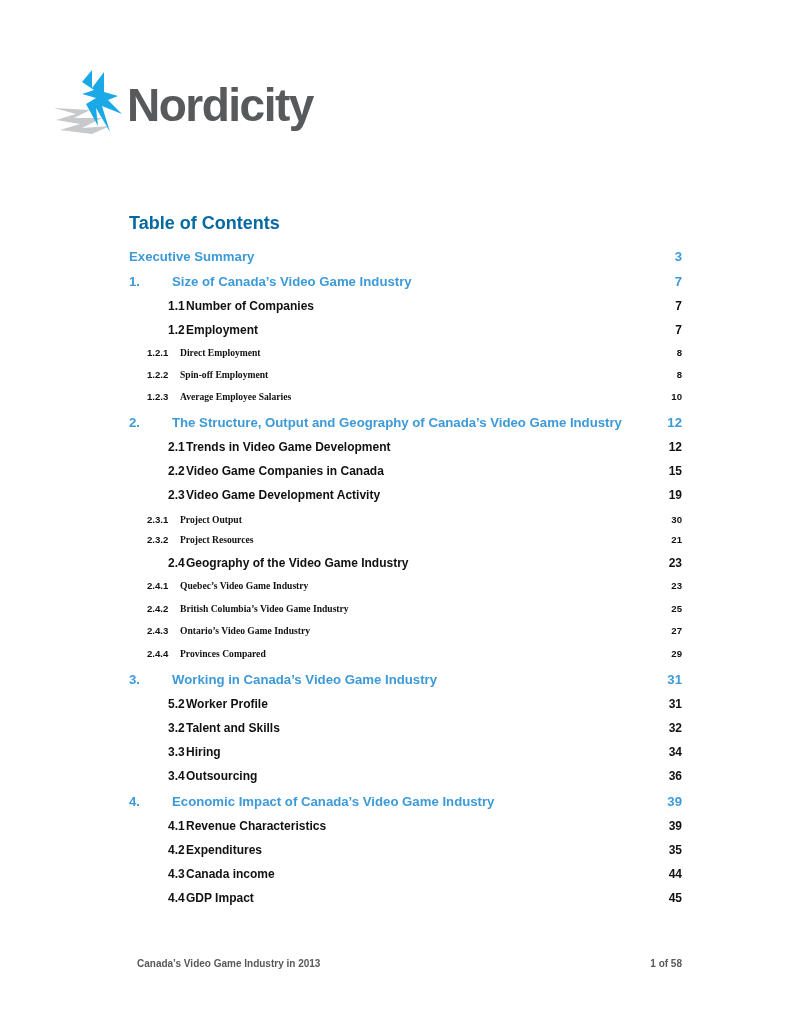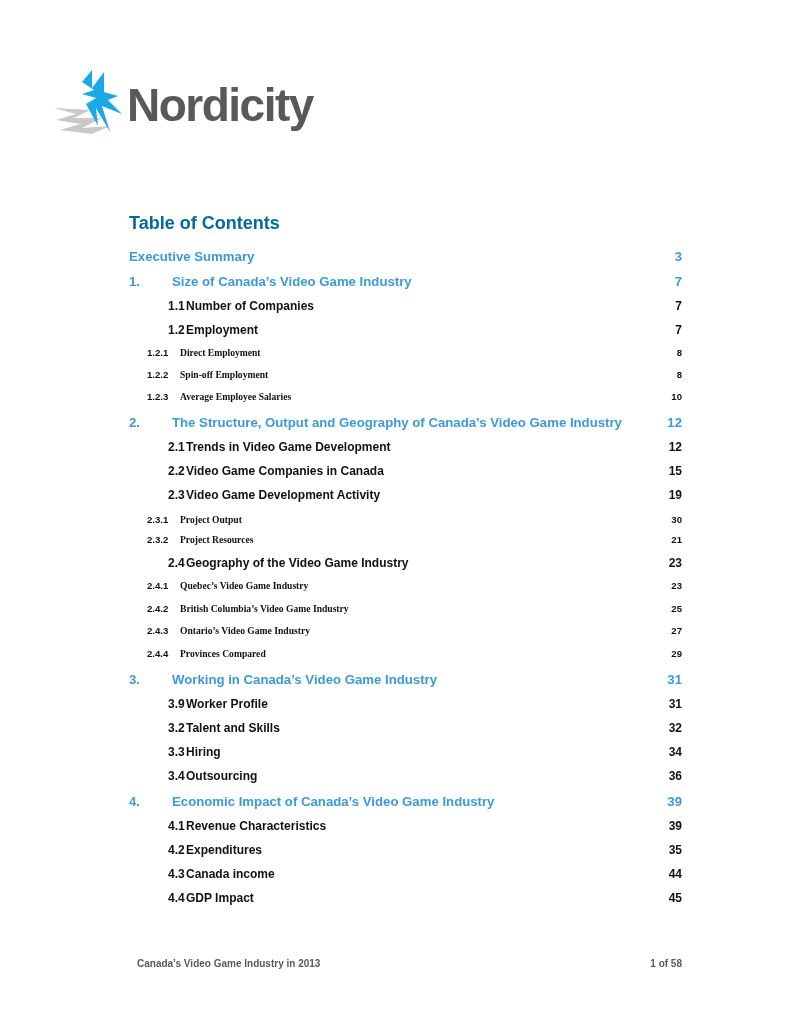--- a/index.html
+++ b/index.html
@@ -128,21 +128,21 @@
       <span class="num">2.4.4</span>
       <span class="lbl">Provinces Compared</span>
       <span class="pg">29</span>
     </div>
     <div class="row lvl0" style="top: 672px;">
       <span class="num">3.</span>
       <span class="lbl">Working in Canada’s Video Game Industry</span>
       <span class="pg">31</span>
     </div>
     <div class="row lvl1" style="top: 697px;">
-      <span class="num">3.9</span>
+      <span class="num">5.2</span>
       <span class="lbl">Worker Profile</span>
       <span class="pg">31</span>
     </div>
     <div class="row lvl1" style="top: 721px;">
       <span class="num">3.2</span>
       <span class="lbl">Talent and Skills</span>
       <span class="pg">32</span>
     </div>
     <div class="row lvl1" style="top: 745px;">
       <span class="num">3.3</span>

